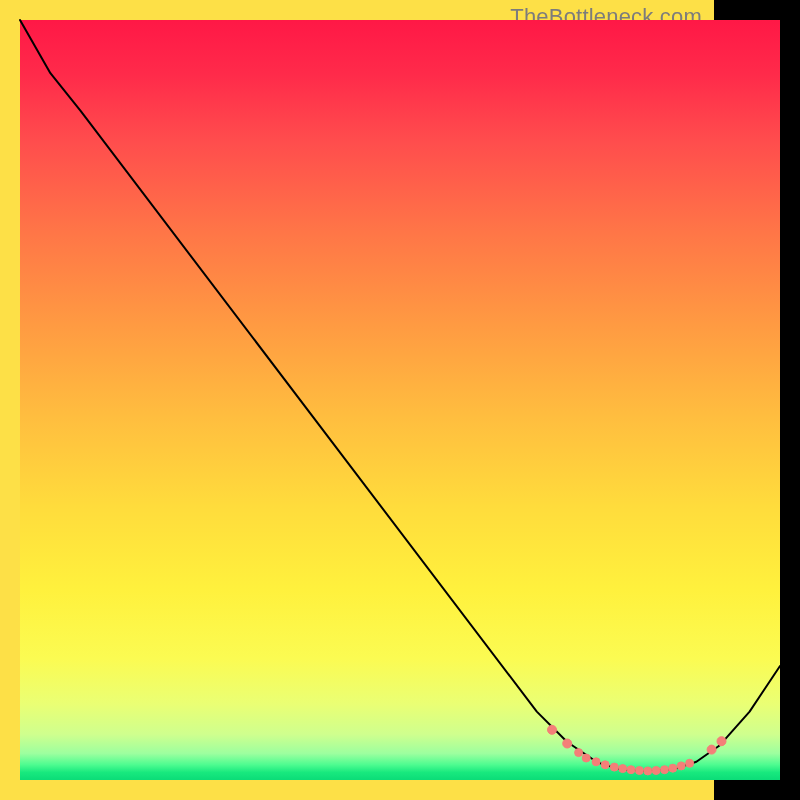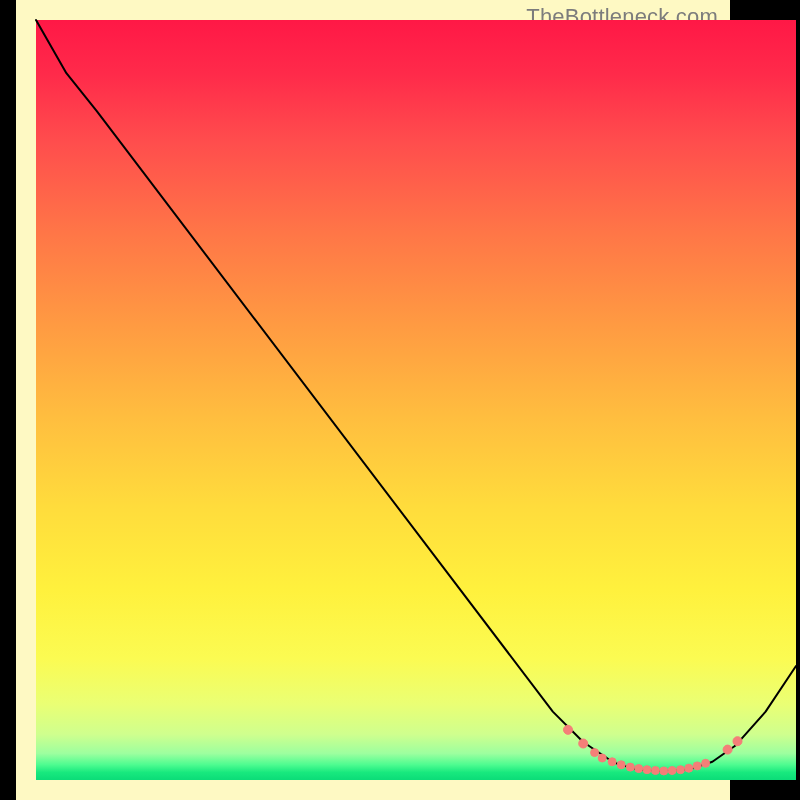--- a/index.html
+++ b/index.html
@@ -8,22 +8,21 @@
     width: 800px;
     height: 800px;
     background: #000;
     overflow: hidden;
     font-family: Arial, Helvetica, sans-serif;
   }
   .stage {
     position: relative;
     width: 714px;
     height: 800px;
-    background: #fef9c3;
-    margin-left: 16px;
+    background: #fde047;
   }
   .plot {
     position: absolute;
     left: 20px;
     top: 20px;
     width: 760px;
     height: 760px;
   }
   .gradient-bg {
     position: absolute;

